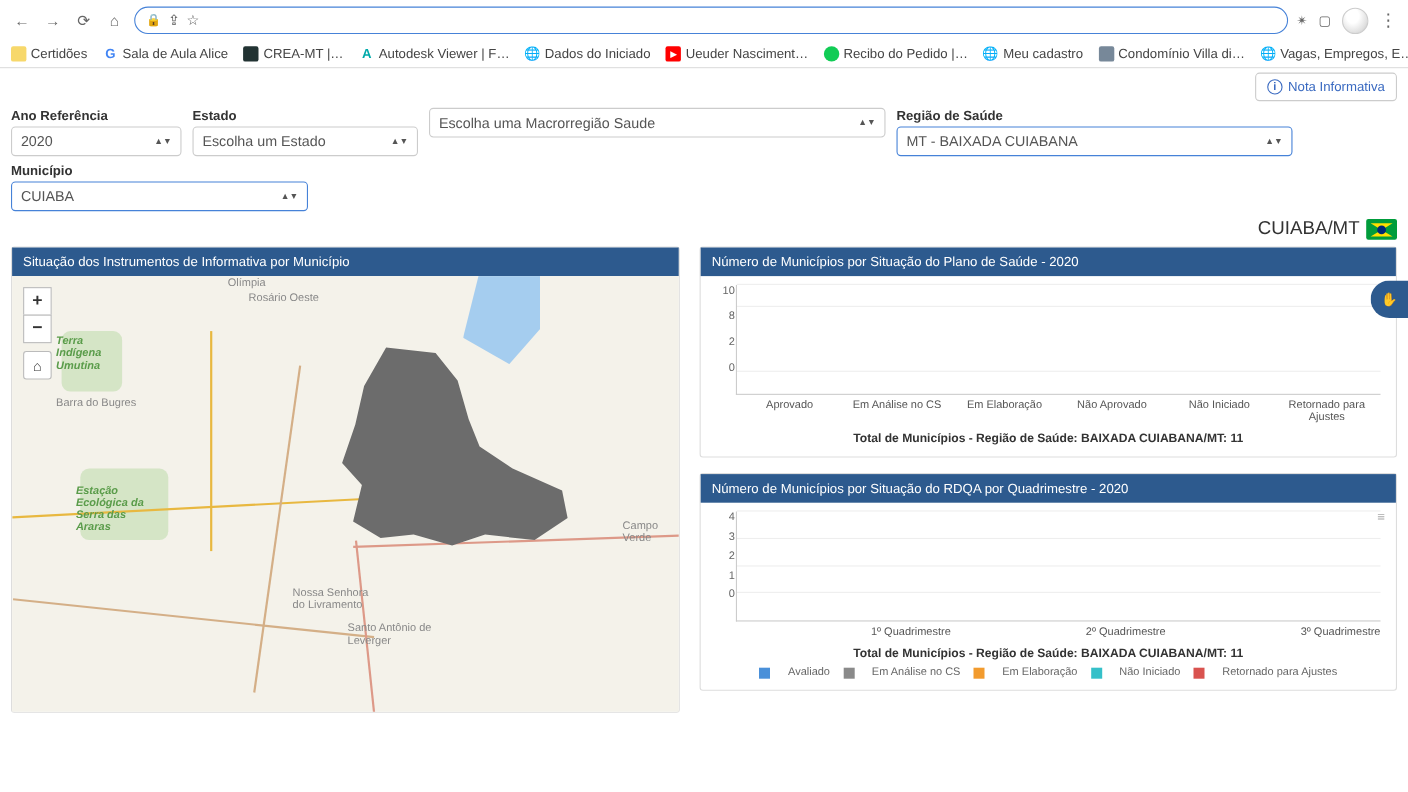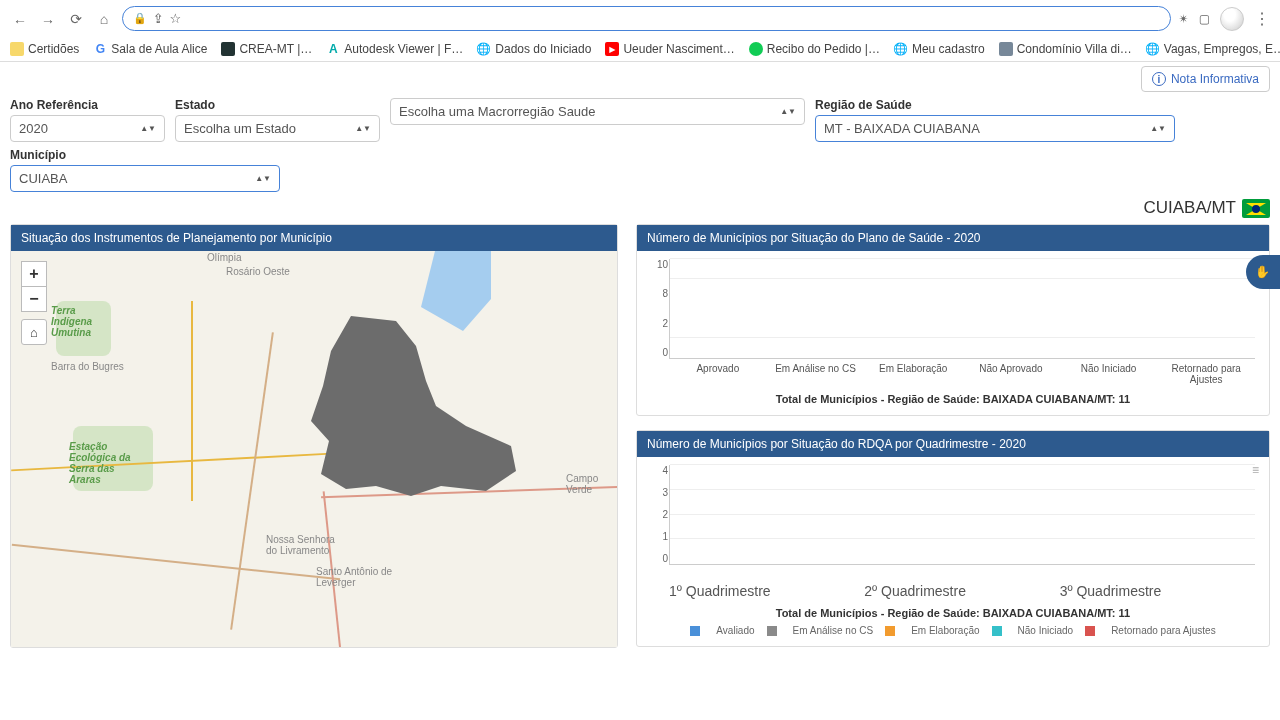--- a/index.html
+++ b/index.html
@@ -59,35 +59,35 @@
   .greenzone { position: absolute; background: #c7e0b6; border-radius: 8px; opacity:.7; }
   .park-label { position: absolute; color: #5a9c4a; font-size: 10px; font-style: italic; font-weight: bold; }
   .city-label { position: absolute; color: #888; font-size: 10px; }
   .shape { position: absolute; left: 280px; top: 60px; width: 230px; height: 220px; }
   .shape svg polygon { fill: #6c6c6c; }
   .water { position: absolute; background: #a5cdef; }
   
   .chart-box { padding: 8px 14px 10px 14px; position: relative; }
   .menu-icon { position: absolute; right: 10px; top: 6px; color: #aaa; font-size: 12px; cursor: pointer; }
   .chart { position: relative; height: 100px; display: flex; align-items: flex-end; border-left: 1px solid #ccc; border-bottom: 1px solid #ccc; margin-left: 18px; }
-  .ylabels { position: absolute; left: -18px; top: 0; bottom: 0; width: 16px; font-size: 10px; color: #666; display: flex; flex-direction: column; justify-content: space-between; align-items: flex-end; }
+  .ylabels { position: absolute; left: -18px; top: 0; bottom: 18px; width: 16px; font-size: 10px; color: #666; display: flex; flex-direction: column; justify-content: space-between; align-items: flex-end; }
   .grid-line { position: absolute; left: 0; right: 0; border-top: 1px solid #eee; }
   .bars { flex: 1; display: flex; align-items: flex-end; justify-content: space-around; height: 100%; position: relative; }
   .bar-slot { flex: 1; display: flex; justify-content: center; align-items: flex-end; }
   .bar { width: 40px; }
   .bar.blue { background: #4a90d9; }
   .bar.green { background: #6abd47; }
   .xlabels { display: flex; margin-left: 18px; font-size: 10px; color: #555; text-align: center; }
   .xlabels span { flex: 1; padding-top: 4px; line-height: 1.1; }
   .total-text { text-align: center; font-size: 11px; font-weight: bold; margin-top: 8px; color: #333; }
   
   .chart2 { position: relative; height: 100px; display: flex; align-items: flex-end; border-left: 1px solid #ccc; border-bottom: 1px solid #ccc; margin-left: 18px; }
   .group { flex: 1; display: flex; justify-content: center; align-items: flex-end; gap: 2px; }
   .gbar { width: 22px; }
-  .xlabels2 { display: flex; margin-left: 18px; font-size: 14px; color: #555; text-align: left; margin-top: 18px; }
+  .xlabels2 { display: flex; margin-left: 18px; font-size: 10px; color: #555; text-align: right; margin-top: 4px; }
   .xlabels2 span { flex: 1; }
   .legend { display: flex; justify-content: center; gap: 12px; font-size: 10px; color: #666; margin-top: 6px; flex-wrap: wrap; }
   .leg { display: flex; align-items: center; gap: 16px; }
   .sw { width: 10px; height: 10px; }
   
   .fab { position: fixed; right: 0; top: 255px; width: 34px; height: 34px; background: #2d5a8e; border-radius: 50% 0 0 50%; display: flex; align-items: center; justify-content: center; color: #fff; cursor: pointer; }
 </style>
 </head>
 <body>
 
@@ -203,21 +203,21 @@
 
   <div class="location-tag">
     <span>CUIABA/MT</span>
     <span class="flag"></span>
   </div>
 
   <div class="main">
 
     <div class="col-left">
       <div class="panel">
-        <div class="panel-hd">Situação dos Instrumentos de Planejamento por Município</div>
+        <div class="panel-hd">Situação dos Instrumentos de Informativa por Município</div>
         <div class="map">
           <div class="map-bg">
             <div class="greenzone" style="left:45px;top:50px;width:55px;height:55px"></div>
             <div class="greenzone" style="left:62px;top:175px;width:80px;height:65px"></div>
             <div class="water" style="left:410px;top:0;width:70px;height:80px;clip-path:polygon(20% 0,100% 0,100% 60%,60% 100%,0 70%)"></div>
             <div class="road" style="left:0;top:210px;width:320px;transform:rotate(-3deg)"></div>
             <div class="road" style="left:180px;top:50px;width:2px;height:200px;background:#e8b840"></div>
             <div class="road2" style="left:240px;top:80px;width:2px;height:300px;transform:rotate(8deg)"></div>
             <div class="road2" style="left:0;top:310px;width:330px;transform:rotate(6deg)"></div>
             <div class="roadr" style="left:310px;top:240px;width:300px;transform:rotate(-2deg)"></div>

